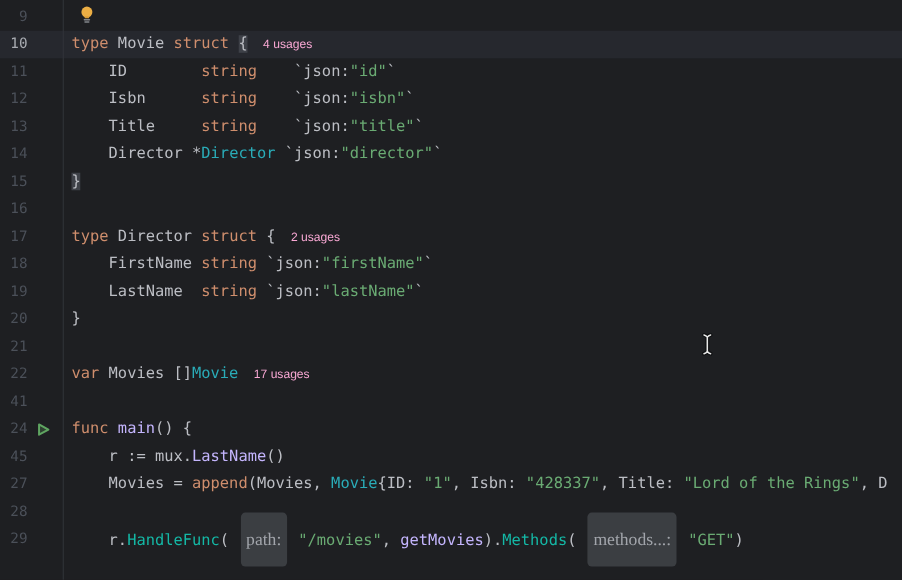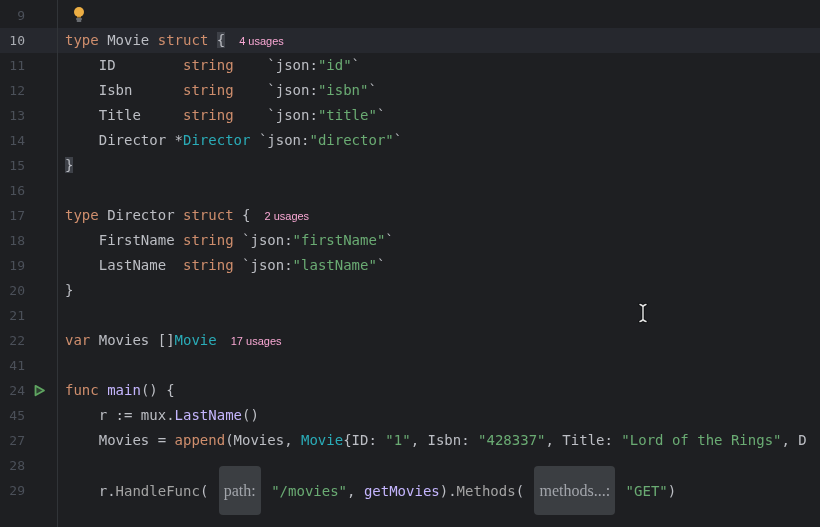--- a/index.html
+++ b/index.html
@@ -18,21 +18,21 @@
     font-size:13px;font-family:"DejaVu Sans Mono",monospace;
   }
   .active .num{color:#A9ACB2;}
   .icon-slot{width:33px;height:25px;display:flex;align-items:center;padding-left:8px;box-sizing:border-box;}
   .code{flex:1;white-space:pre;padding-left:7px;font-size:14px;color:#BCBEC4;}
   .tk-kw{color:#CF8E6D;}
   .tk-def{color:#BCBEC4;}
   .tk-str{color:#6AAB73;}
   .tk-type{color:#2AACB8;}
   .tk-fn{color:#c4b5fd;}
-  .tk-meth{color:#a3a3a3;}
+  .tk-meth{color:#14b8a6;}
   .tk-brace{background:#3E4148;color:#BCBEC4;}
   .tk-usages{
     font-family:"Liberation Sans",sans-serif;font-size:11px;color:#f9a8d4;
     margin-left:14px;
   }
   .tk-pill{
     font-family:Liberation Serif, serif;font-size:16px;color:#A2A5AB;
     background:#3B3E42;border-radius:4px;padding:16px 5px;margin:0 2px;
   }
   .bulb{display:inline-block;vertical-align:middle;margin-left:7px;margin-top:-4px;}

